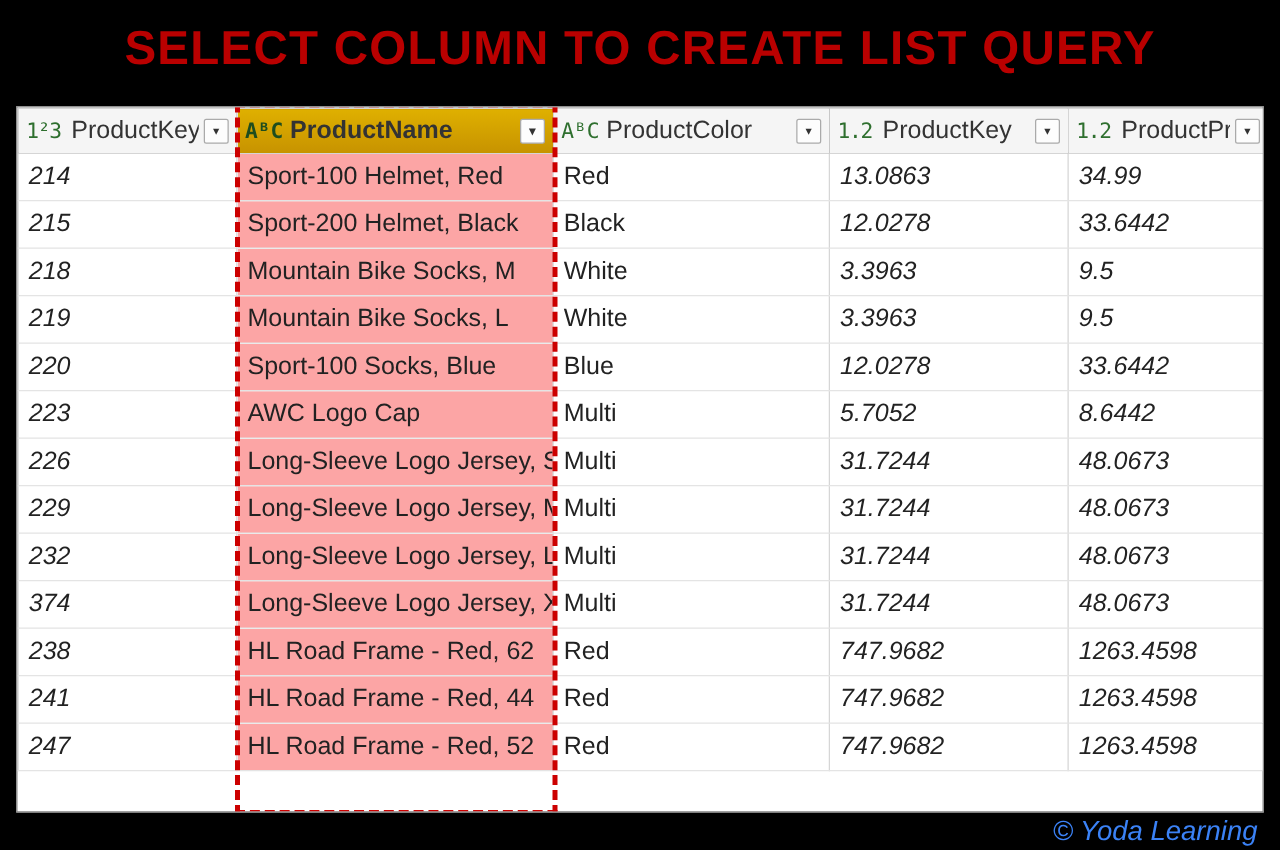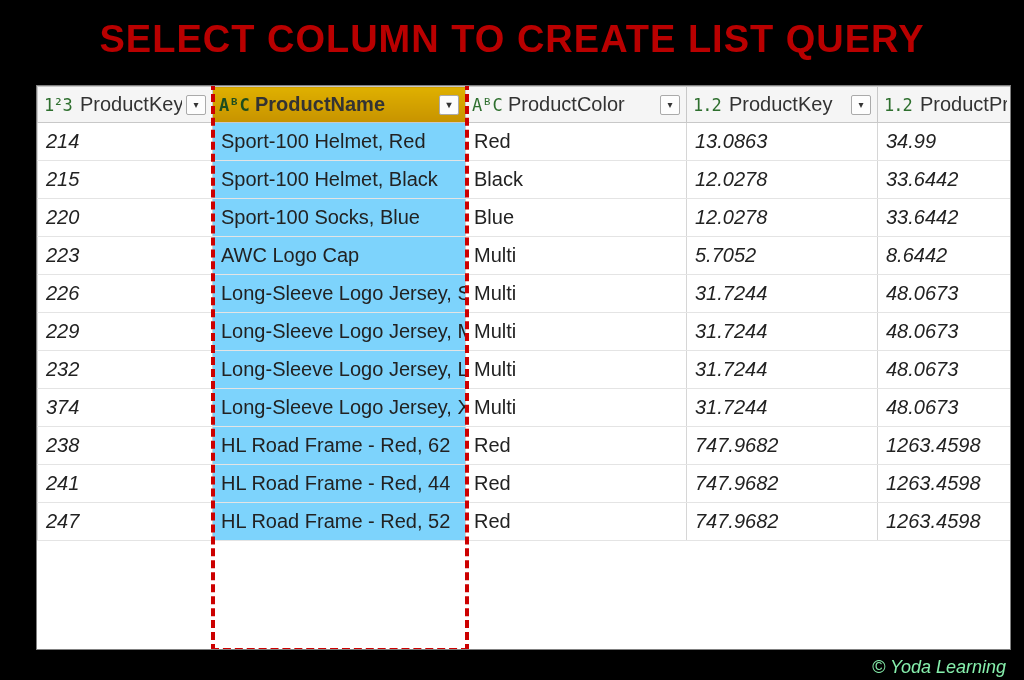--- a/index.html
+++ b/index.html
@@ -23,21 +23,20 @@
     text-align: center;
     padding: 18px 0 16px;
   }
   .panel {
     position: absolute;
     left: 13px; right: 13px;
     top: 85px; bottom: 30px;
     background: #fff;
     border: 1px solid #808080;
     overflow: hidden;
-    margin-left: 23px;
   }
   table.grid {
     width: 100%;
     border-collapse: collapse;
     table-layout: fixed;
     font-size: 20px;
     color: #222;
   }
   table.grid th {
     background: #f5f5f5;
@@ -94,38 +93,38 @@
     border-bottom-color: #e4e4e4;
     border-left-color: #d6d6d6;
     border-right-color: #d6d6d6;
     height: 38px;
     padding: 0 8px;
     white-space: nowrap;
     overflow: hidden;
     background: #fff;
   }
   table.grid td.sel {
-    background: #7dd3fc;
+    background: #fca5a5;
   }
   td.num { font-style: italic; }
   td.txt { text-align: left; }
 
   
   .dashbox {
     position: absolute;
     border: 4px dashed #cc0000;
     pointer-events: none;
   }
   .copyright {
     position: absolute;
     right: 18px;
     bottom: 2px;
-    font-size: 18px;
+    font-size: 22px;
     font-style: italic;
-    color: #86efac;
+    color: #3b82f6;
     font-family: "Segoe UI", sans-serif;
   }
 </style>
 </head>
 <body>
 
 <div class="outer">
   <div class="banner">SELECT COLUMN TO CREATE LIST QUERY</div>
 
   <div class="panel">
@@ -179,24 +178,38 @@
       <tbody id="body">
           <tr>
             <td class="num">214</td>
             <td class="txt sel">Sport-100 Helmet, Red</td>
             <td class="txt">Red</td>
             <td class="num">13.0863</td>
             <td class="num">34.99</td>
           </tr>
           <tr>
             <td class="num">215</td>
-            <td class="txt sel">Sport-100 Helmet, Black</td>
+            <td class="txt sel">Sport-200 Helmet, Black</td>
             <td class="txt">Black</td>
             <td class="num">12.0278</td>
             <td class="num">33.6442</td>
+          </tr>
+          <tr>
+            <td class="num">218</td>
+            <td class="txt sel">Mountain Bike Socks, M</td>
+            <td class="txt">White</td>
+            <td class="num">3.3963</td>
+            <td class="num">9.5</td>
+          </tr>
+          <tr>
+            <td class="num">219</td>
+            <td class="txt sel">Mountain Bike Socks, L</td>
+            <td class="txt">White</td>
+            <td class="num">3.3963</td>
+            <td class="num">9.5</td>
           </tr>
           <tr>
             <td class="num">220</td>
             <td class="txt sel">Sport-100 Socks, Blue</td>
             <td class="txt">Blue</td>
             <td class="num">12.0278</td>
             <td class="num">33.6442</td>
           </tr>
           <tr>
             <td class="num">223</td>

